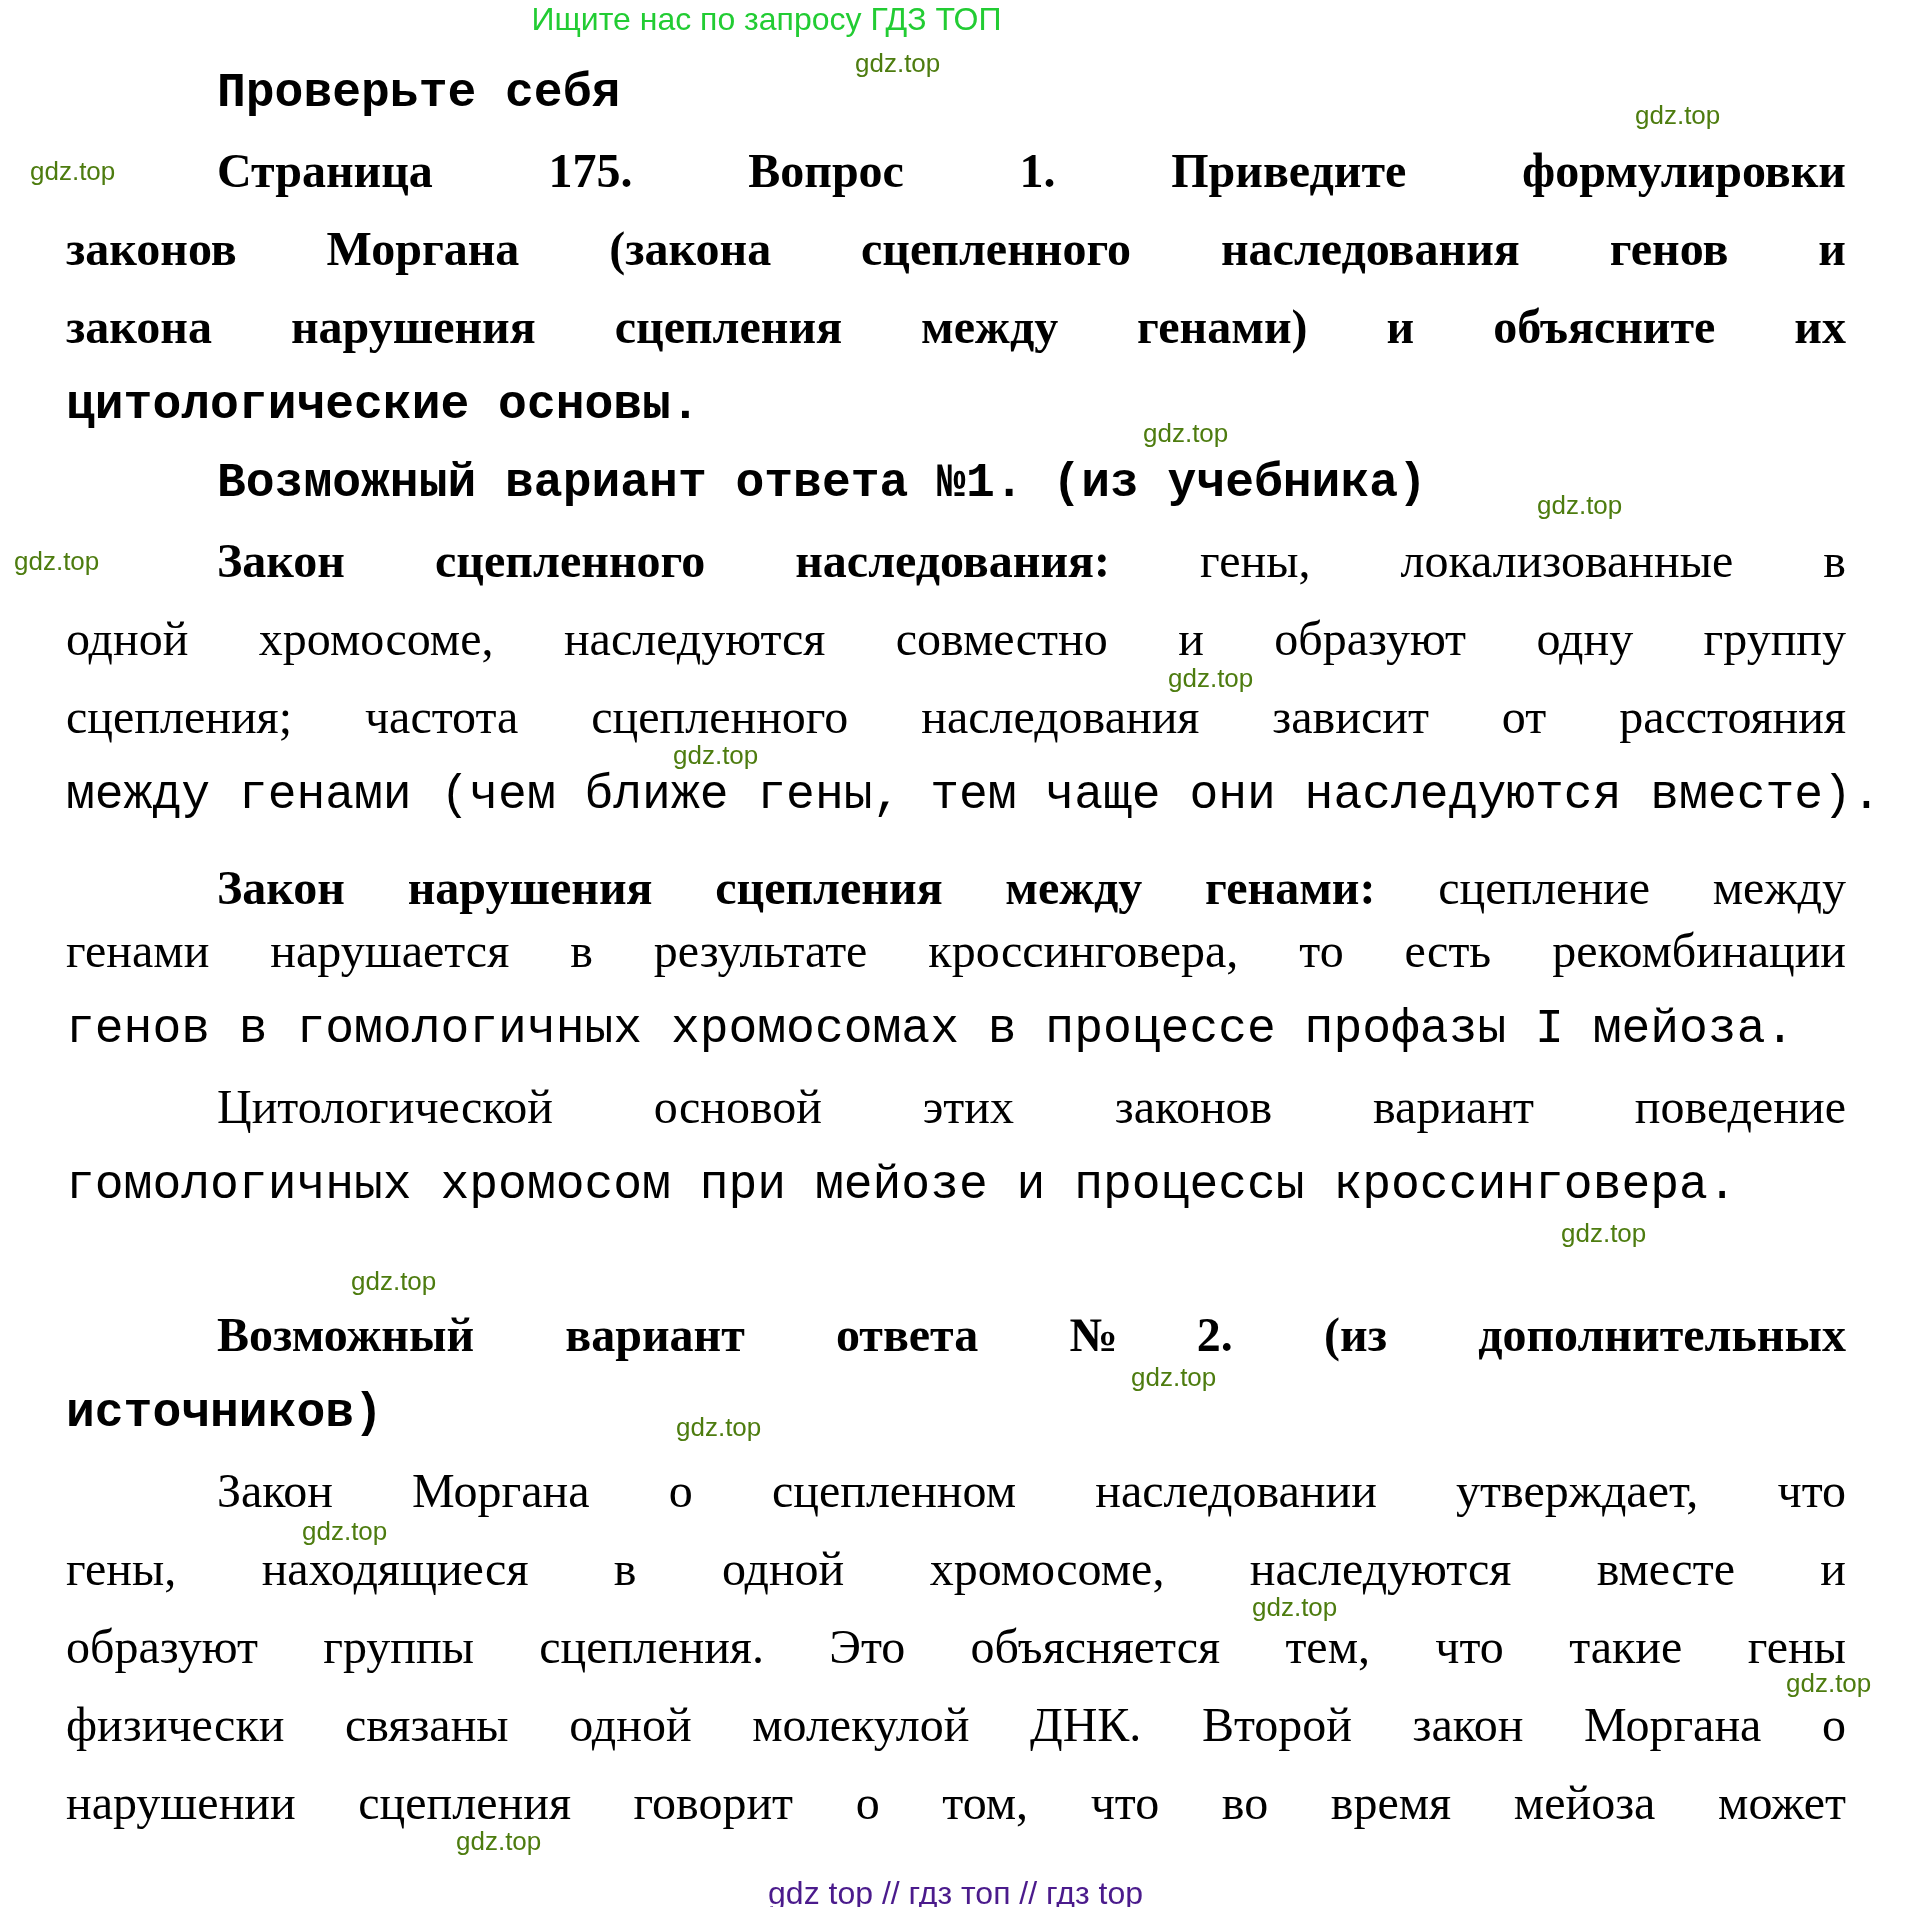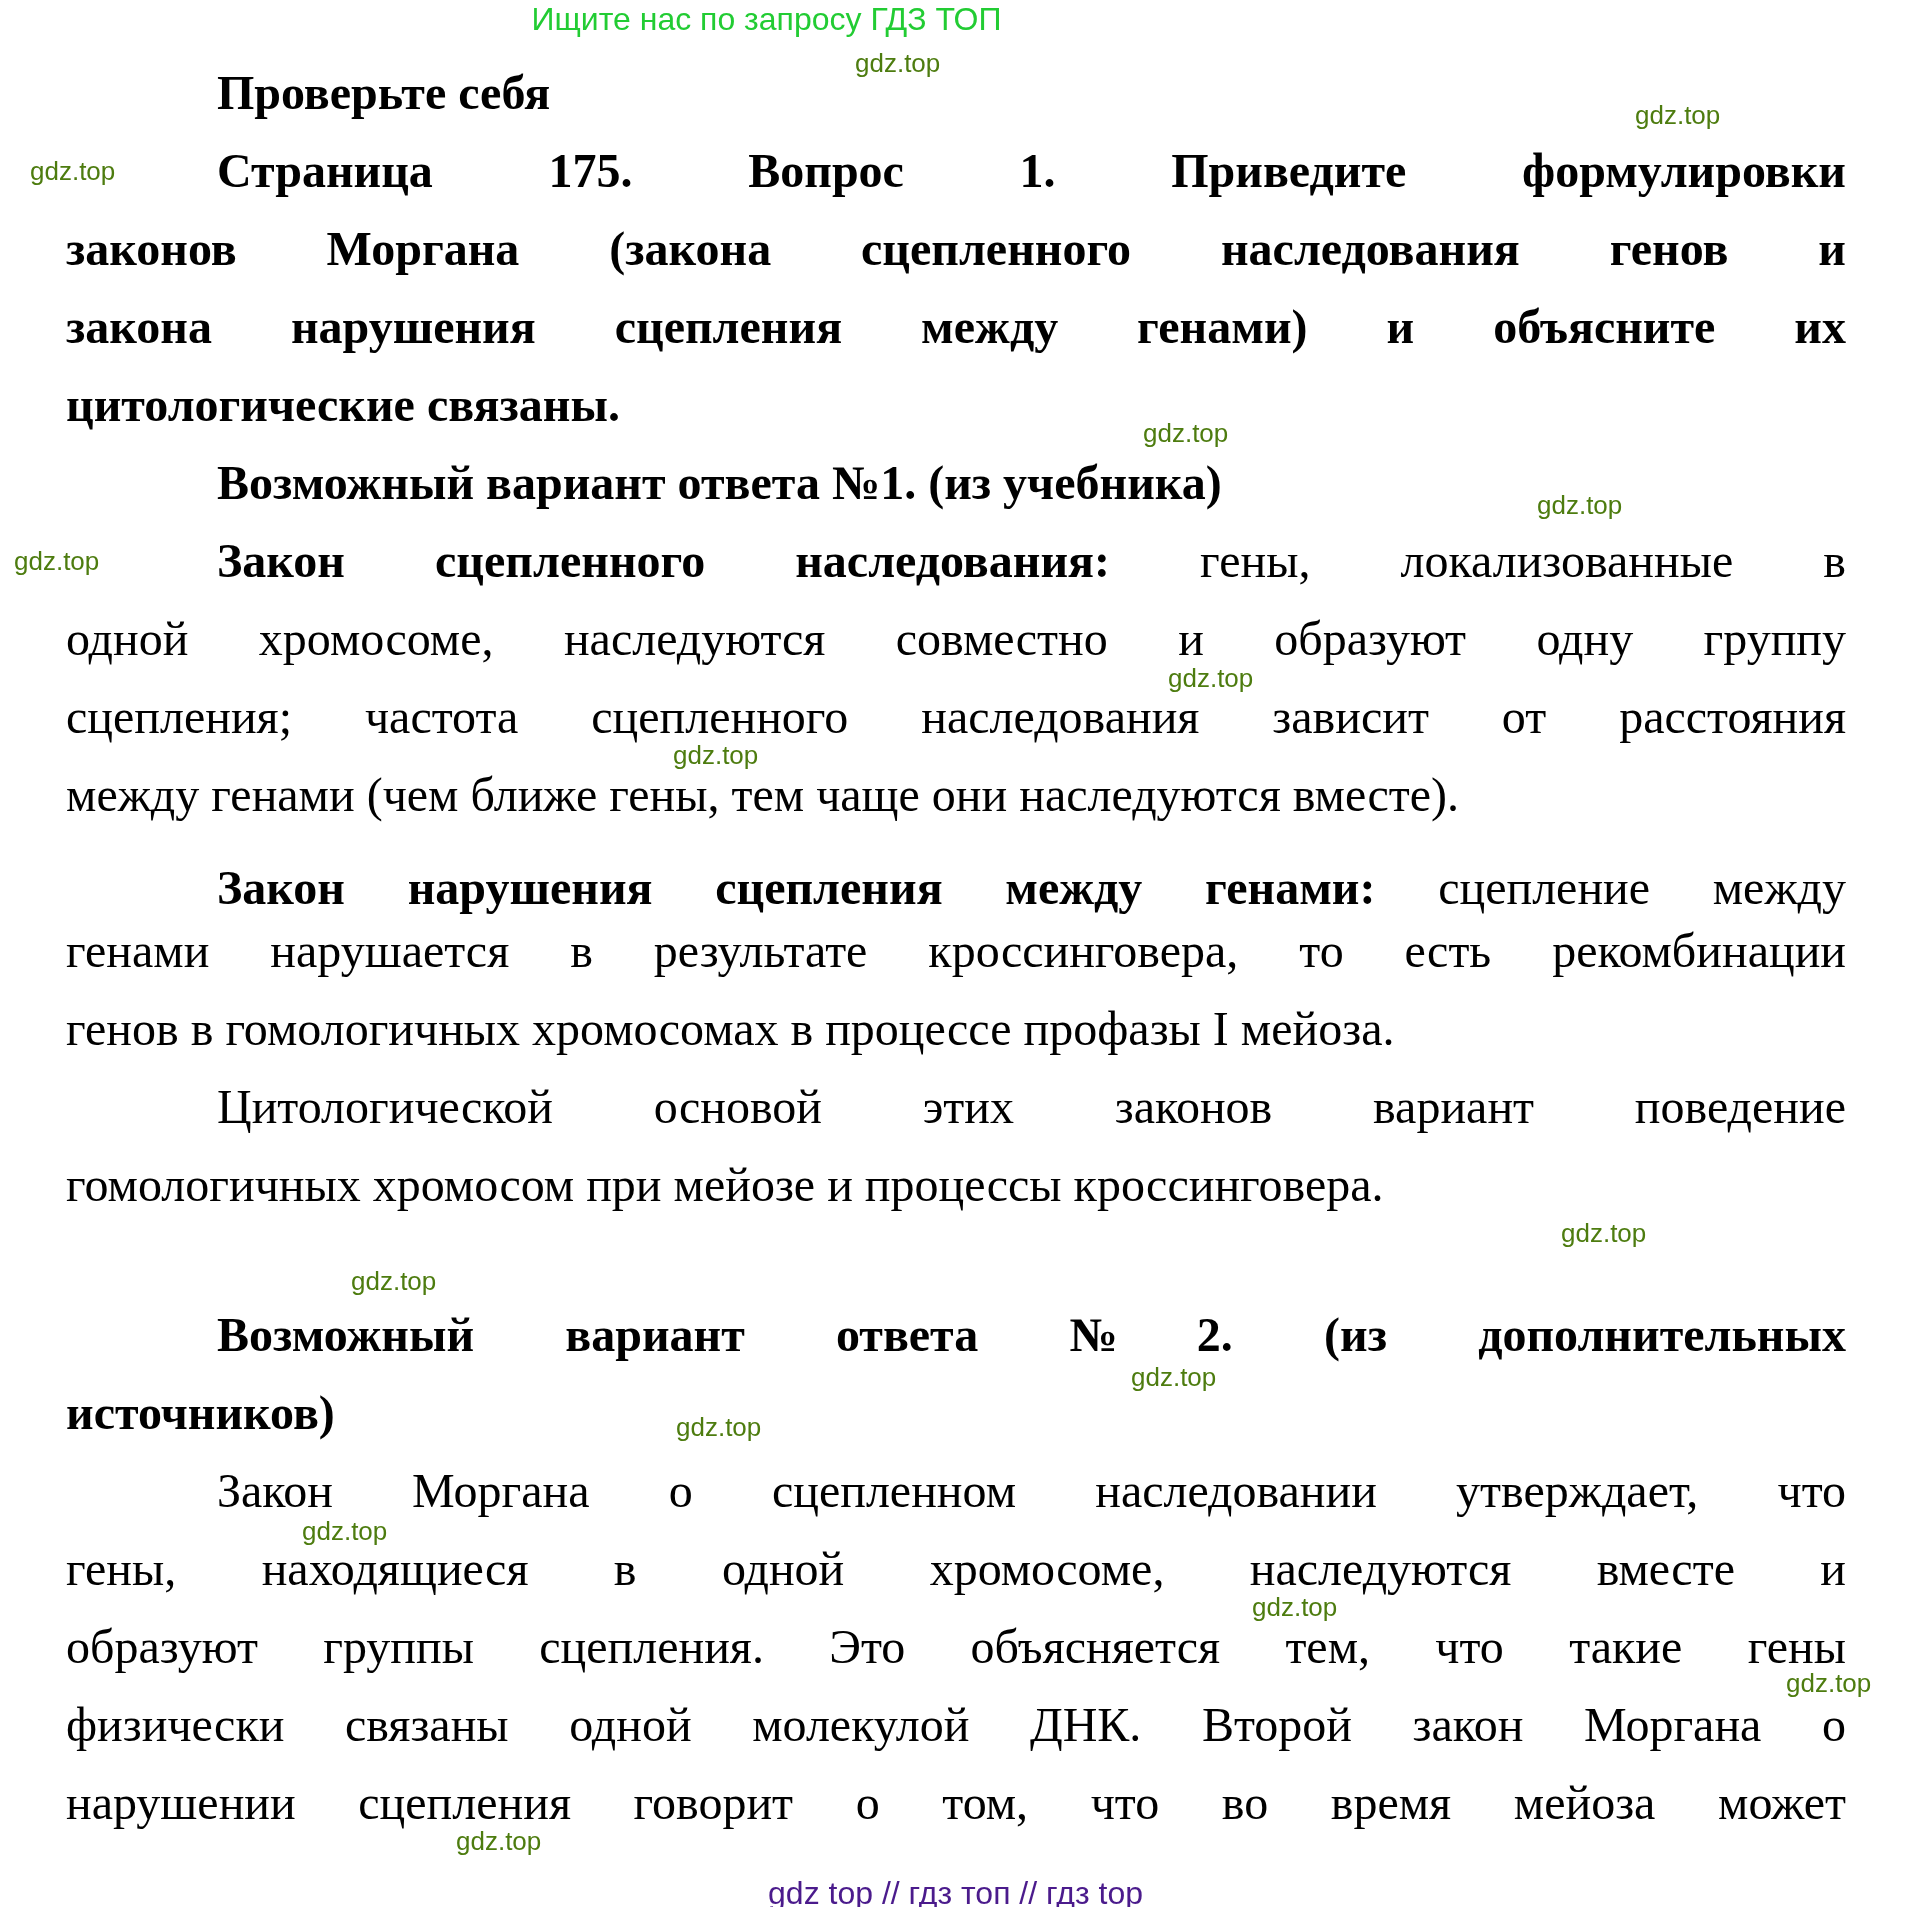--- a/index.html
+++ b/index.html
@@ -1,19 +1,19 @@
 <!DOCTYPE html>
 <html><head>
 <meta charset="utf-8">
 <style>
   html, body { margin:0; padding:0; background:#ffffff; }
   body { width:1911px; height:1907px; position:relative; overflow:hidden; }
   .line { position:absolute; left:66px; width:1780px; font-family:"Liberation Serif", serif; font-size:48px; line-height:58px; color:#000; white-space:nowrap; text-align:justify; text-align-last:justify; }
   .line.indent { left:217px; width:1629px; }
-  .line.left { text-align:left; text-align-last:left; }
+  .line.left { text-align:left; text-align-last:left;font-family:Liberation Mono, monospace; }
   .b { font-weight:bold; }
   .wm { position:absolute; font-family:"Liberation Sans", sans-serif; font-size:26px; color:#4d7c0f; white-space:nowrap; }
   .banner { position:absolute; top:0; left:0; width:1533px; text-align:center; font-family:"Liberation Sans", sans-serif; font-size:32px; line-height:38px; color:#22cc33; }
   .footer { position:absolute; top:1875px; left:0; width:1911px; text-align:center; font-family:"Liberation Sans", sans-serif; font-size:32px; color:#4b1b8c; }
 </style>
 </head>
 <body>
 
 <div class="banner">Ищите нас по запросу ГДЗ ТОП</div>
 
@@ -32,21 +32,21 @@
 <div class="wm" style="left:302px;top:1516px;">gdz.top</div>
 <div class="wm" style="left:1252px;top:1592px;">gdz.top</div>
 <div class="wm" style="left:1786px;top:1668px;">gdz.top</div>
 <div class="wm" style="left:456px;top:1826px;">gdz.top</div>
 
 <div class="line indent left b" style="top:64px;">Проверьте себя</div>
 
 <div class="line indent b" style="top:142px;">Страница 175. Вопрос 1.      Приведите      формулировки</div>
 <div class="line b" style="top:220px;">законов Моргана (закона сцепленного наследования генов и</div>
 <div class="line b" style="top:298px;">закона нарушения сцепления между генами) и объясните их</div>
-<div class="line left b" style="top:376px;">цитологические связаны.</div>
+<div class="line left b" style="top:376px;">цитологические основы.</div>
 
 <div class="line indent left b" style="top:454px;">Возможный вариант ответа №1. (из учебника)</div>
 <div class="line indent" style="top:532px;">
   <span class="b">Закон сцепленного наследования:</span>
   <span>гены, локализованные в</span>
 </div>
 <div class="line" style="top:610px;">одной хромосоме, наследуются совместно и образуют одну группу</div>
 <div class="line" style="top:688px;">сцепления; частота сцепленного наследования зависит от расстояния</div>
 <div class="line left" style="top:766px;">между генами (чем ближе гены, тем чаще они наследуются вместе).</div>
 

